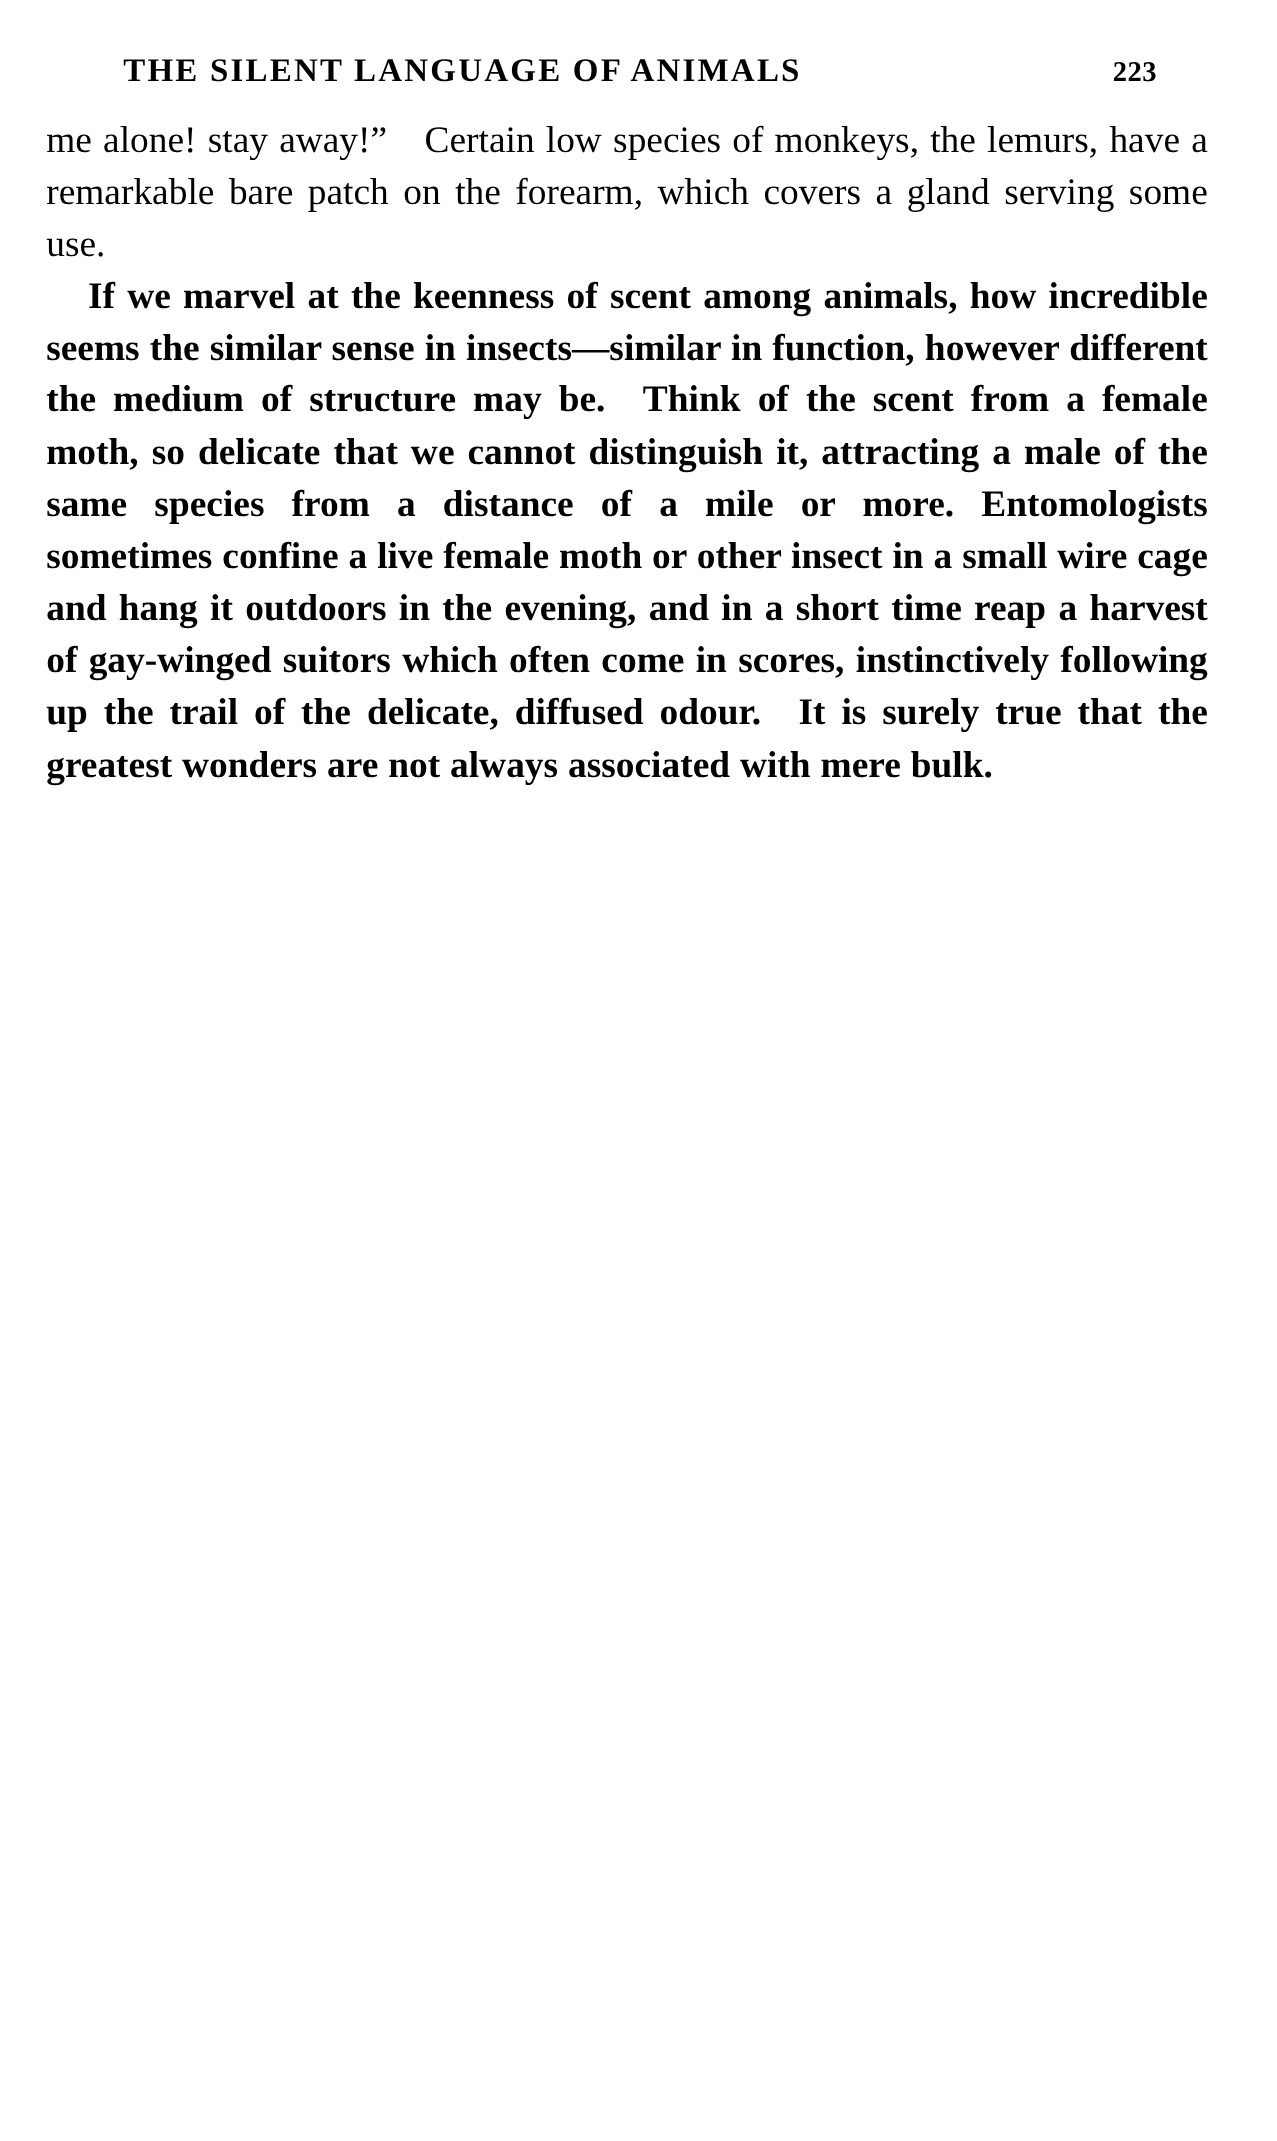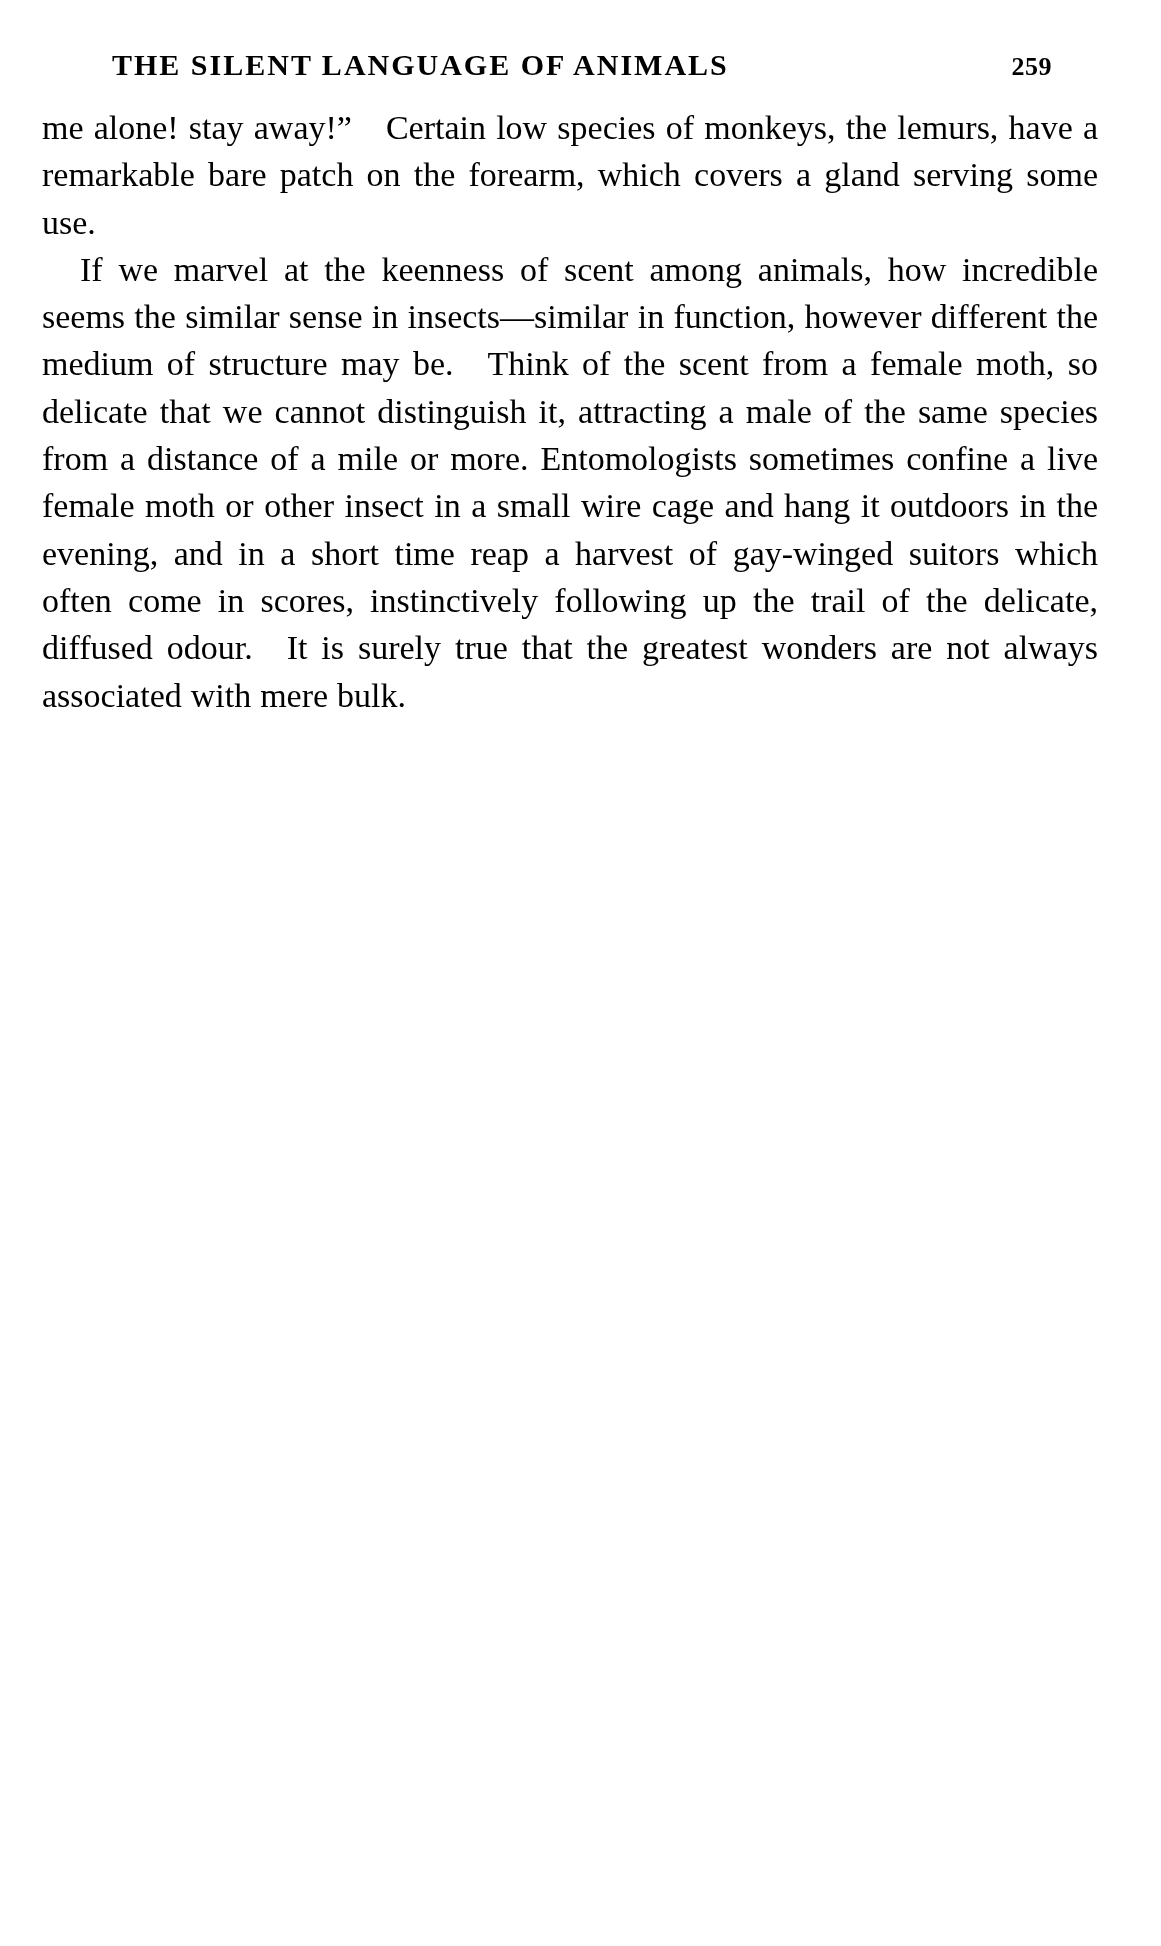--- a/index.html
+++ b/index.html
@@ -55,34 +55,35 @@
     font-size: 34px;
     line-height: 47.3px;
     text-align: justify;
     text-justify: inter-word;
     font-weight: 500;
     word-spacing: 0.5px;
     -webkit-font-smoothing: none;
   }
   .para + .para {
     margin-top: 0;
+    font-weight: bold;
   }
   .indent {
     text-indent: 38px;
   }
   
 </style>
 </head>
 <body>
 
 <div class="page">
 
   <div class="running-head">
     <span class="running-head-title">THE SILENT LANGUAGE OF ANIMALS</span>
-    <span class="running-head-folio">259</span>
+    <span class="running-head-folio">223</span>
   </div>
 
   <div class="body-text">
     <p class="para">me alone! stay away!” Certain low species of monkeys, the lemurs, have a remarkable bare patch on the forearm, which covers a gland serving some use.</p>
     <p class="para indent">If we marvel at the keenness of scent among animals, how incredible seems the similar sense in insects—similar in function, however different the medium of structure may be. Think of the scent from a female moth, so delicate that we cannot distinguish it, attracting a male of the same species from a distance of a mile or more. Entomologists sometimes confine a live female moth or other insect in a small wire cage and hang it outdoors in the evening, and in a short time reap a harvest of gay-winged suitors which often come in scores, instinctively following up the trail of the delicate, diffused odour. It is surely true that the greatest wonders are not always associated with mere bulk.</p>
   </div>
 
 </div>
 
 </body></html>

